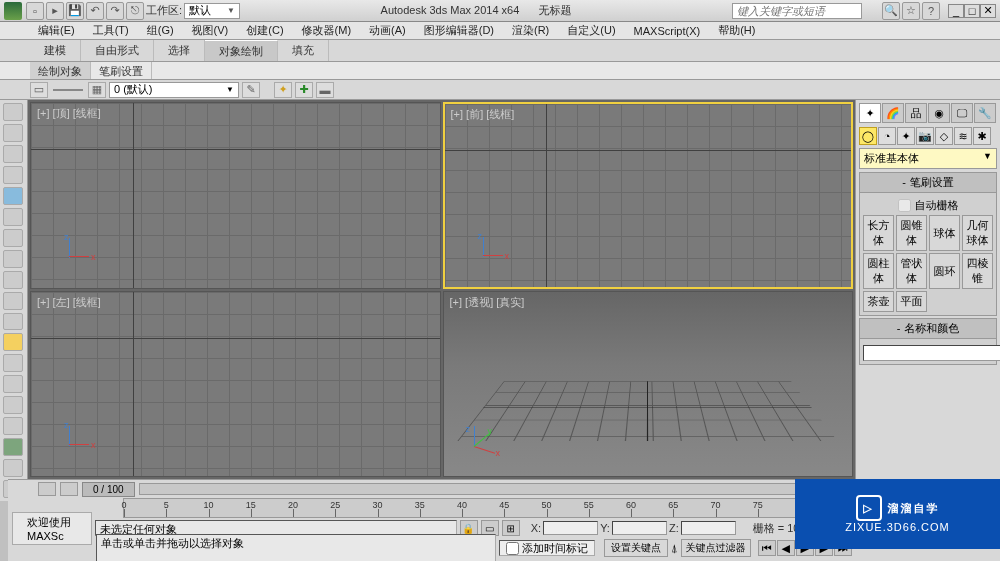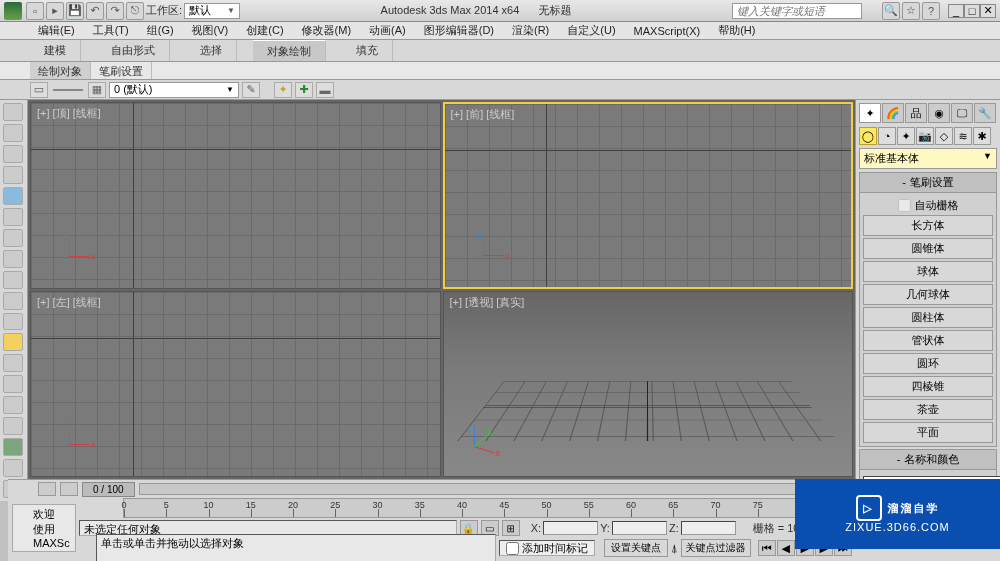--- a/index.html
+++ b/index.html
@@ -17,21 +17,21 @@
 .titlebar .doc-text { margin-left: 16px; color: #333; }
 .titlebar .search { width: 130px; height: 16px; background: #fff; border: 1px solid #999; padding: 0 4px; color: #aaa; font-style: italic; margin: 0 20px; }
 .titlebar .right-icons { display: flex; gap: 2px; align-items: center; }
 .titlebar .sys-btn { width: 16px; height: 14px; border:1px solid #888;background:#ddd;display:flex;align-items:center;justify-content:center; }
 
 
 .menubar { height: 18px; background: #e5e5e5; display: flex; align-items: center; padding: 0 30px; gap: 2px; border-bottom: 1px solid #999; }
 .menubar span { padding: 2px 8px; color: #222; cursor: default; }
 
 
-.ribbon { height: 22px; background: #d8d8d8; display: flex; border-bottom: 1px solid #999; padding-left: 30px; gap: 16px; }
+.ribbon { height: 22px; background: #d8d8d8; display: flex; border-bottom: 1px solid #999; padding-left: 30px; }
 .ribbon-tab { padding: 3px 14px; border-right: 1px solid #bbb; color: #333; }
 .ribbon-tab.active { background: #c8c8c8; border-top: 1px solid #fff; }
 
 
 .subribbon { height: 18px; background: #e8e8e8; display: flex; padding-left: 30px; border-bottom: 1px solid #999; }
 .sub-tab { padding: 2px 8px; border-right: 1px solid #bbb; color: #333; }
 .sub-tab.active { background: #d0d0d0; }
 
 
 .toolbar2 { height: 20px; background: #d8d8d8; display: flex; align-items: center; padding-left: 30px; border-bottom: 1px solid #999; gap: 3px; }
@@ -83,36 +83,36 @@
 .rp-tab { width: 22px; height: 20px; border: 1px solid #999; background: #ccc; display:flex;align-items:center;justify-content:center; }
 .rp-tab.a { background: #fff; }
 .rp-row2 { display:flex; gap:1px; margin-bottom:3px; }
 .rp-mini { width:18px; height:18px; border:1px solid #999; background:#ddd;display:flex;align-items:center;justify-content:center; }
 .rp-mini.a { background:#fde866; border-color:#c0a020; }
 .rp-dd { border:1px solid #999;background:#fef9c3;padding:2px 4px;width:100%;display:flex;margin-bottom:3px; }
 .rp-dd .arrow{margin-left:auto;font-size:9px;}
 .rollout-hdr { background:#c0c0c0;border:1px solid #999;text-align:center;padding:2px;margin-top:2px; }
 .rollout-body { border:1px solid #999;border-top:none;padding:3px;background:#d0d0d0; }
 .chk-row { display:flex;align-items:center;justify-content:center;gap:4px;padding:2px;font-size:11px; }
-.btn-grid { display:grid;grid-template-columns:1fr;gap:2px; }
+.btn-grid { display:grid;grid-template-columns:1fr 1fr 1fr 1fr;gap:2px; }
 .btn-grid button { background:#d8d8d8;border:1px solid #999;padding:2px 0;font-size:11px;cursor:default; }
 .name-row { display:flex;gap:2px;margin-top:3px; }
 .name-row input { flex:1;border:1px inset #999;background:#fff;height:16px; }
 
 
 .bottom-area { position: absolute; left: 8px; right: 0; bottom: 0; height: 82px; background: #d8d8d8; border-top: 1px solid #999; }
 .time-slider { height: 18px; display: flex; align-items: center; padding: 0 30px; gap: 4px; }
 .ts-btn { width:18px;height:14px;background:#ccc;border:1px solid #999; }
 .ts-handle { background:#bbb;border:1px solid #888;padding:1px 10px;font-size:10px; }
 .ts-track { flex:1;height:12px;background:#c8c8c8;border:1px solid #999; }
 .time-ruler { height: 20px; position: relative; margin: 0 30px 0 115px; background:#ccc;border:1px solid #999; }
 .time-ruler .tick{position:absolute;bottom:0;width:1px;height:8px;background:#666;}
 .time-ruler .tlabel{position:absolute;top:1px;font-size:9px;color:#333;transform:translateX(-50%);}
 .status1 { display:flex;align-items:center;height:20px;padding:0 4px;gap:3px; }
-.status1 .wel{background:#e8e8e8;border:1px solid #aaa;padding:2px 20px;width:64px;}
+.status1 .wel{background:#e8e8e8;border:1px solid #aaa;padding:2px 14px;width:80px;}
 .status1 .msg{flex:1;border:1px inset #aaa;background:#e8e8e8;padding:1px 4px;height:16px;white-space:nowrap;overflow:hidden;}
 .status1 .sbtn{width:18px;height:16px;background:#ccc;border:1px solid #999;display:flex;align-items:center;justify-content:center;font-size:10px;}
 .coord-area{display:flex;gap:2px;align-items:center;padding:0 8px;}
 .coord-area label{color:#333;}
 .coord-area input{width:55px;height:14px;border:1px inset #999;background:#eee;padding:0 2px;font-size:10px;}
 .grid-lbl{margin-left:6px;color:#333;}
 .key-area{display:flex;flex-direction:column;gap:1px;margin-left:6px;}
 .key-area button{background:#d8d8d8;border:1px solid #999;padding:1px 6px;font-size:10px;}
 .status2{display:flex;align-items:center;height:20px;padding:0 4px;gap:3px;}
 .status2 .msg2{flex:0 0 400px;border:1px inset #aaa;background:#e8e8e8;padding:1px 4px;height:29px;margin-left:84px;}

